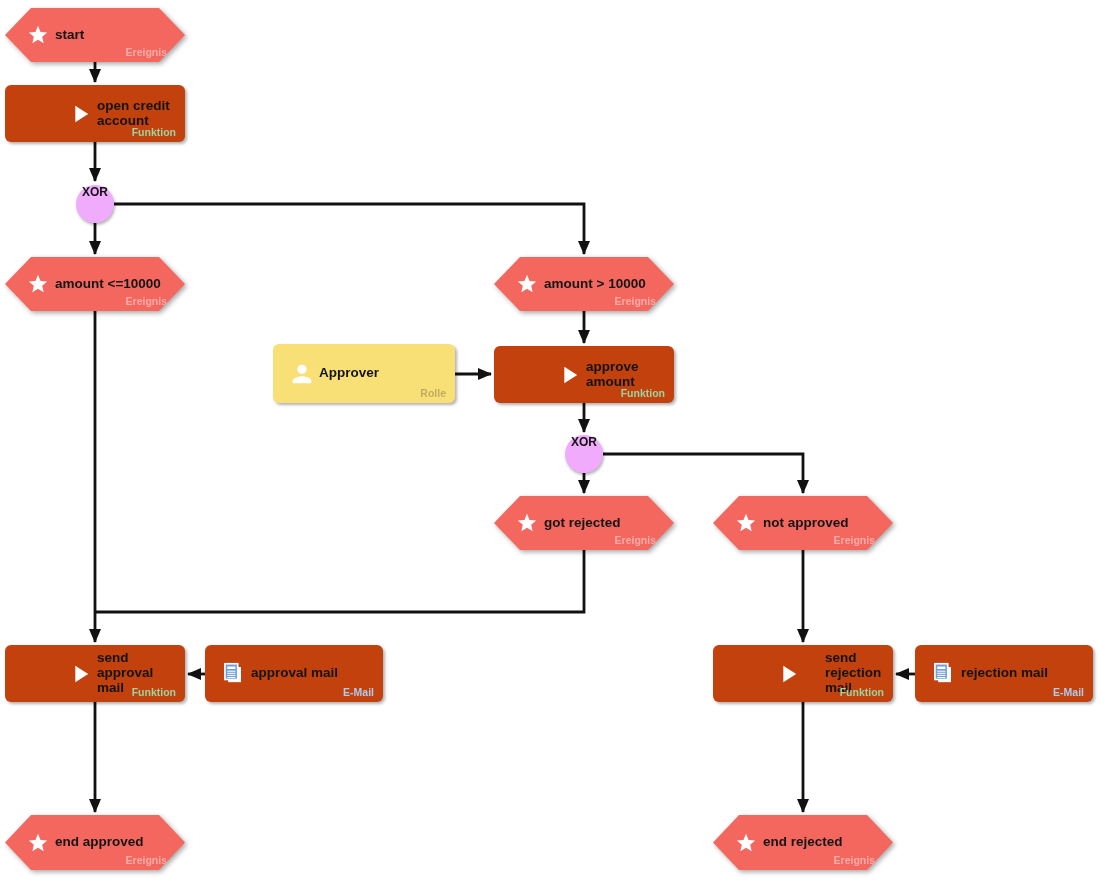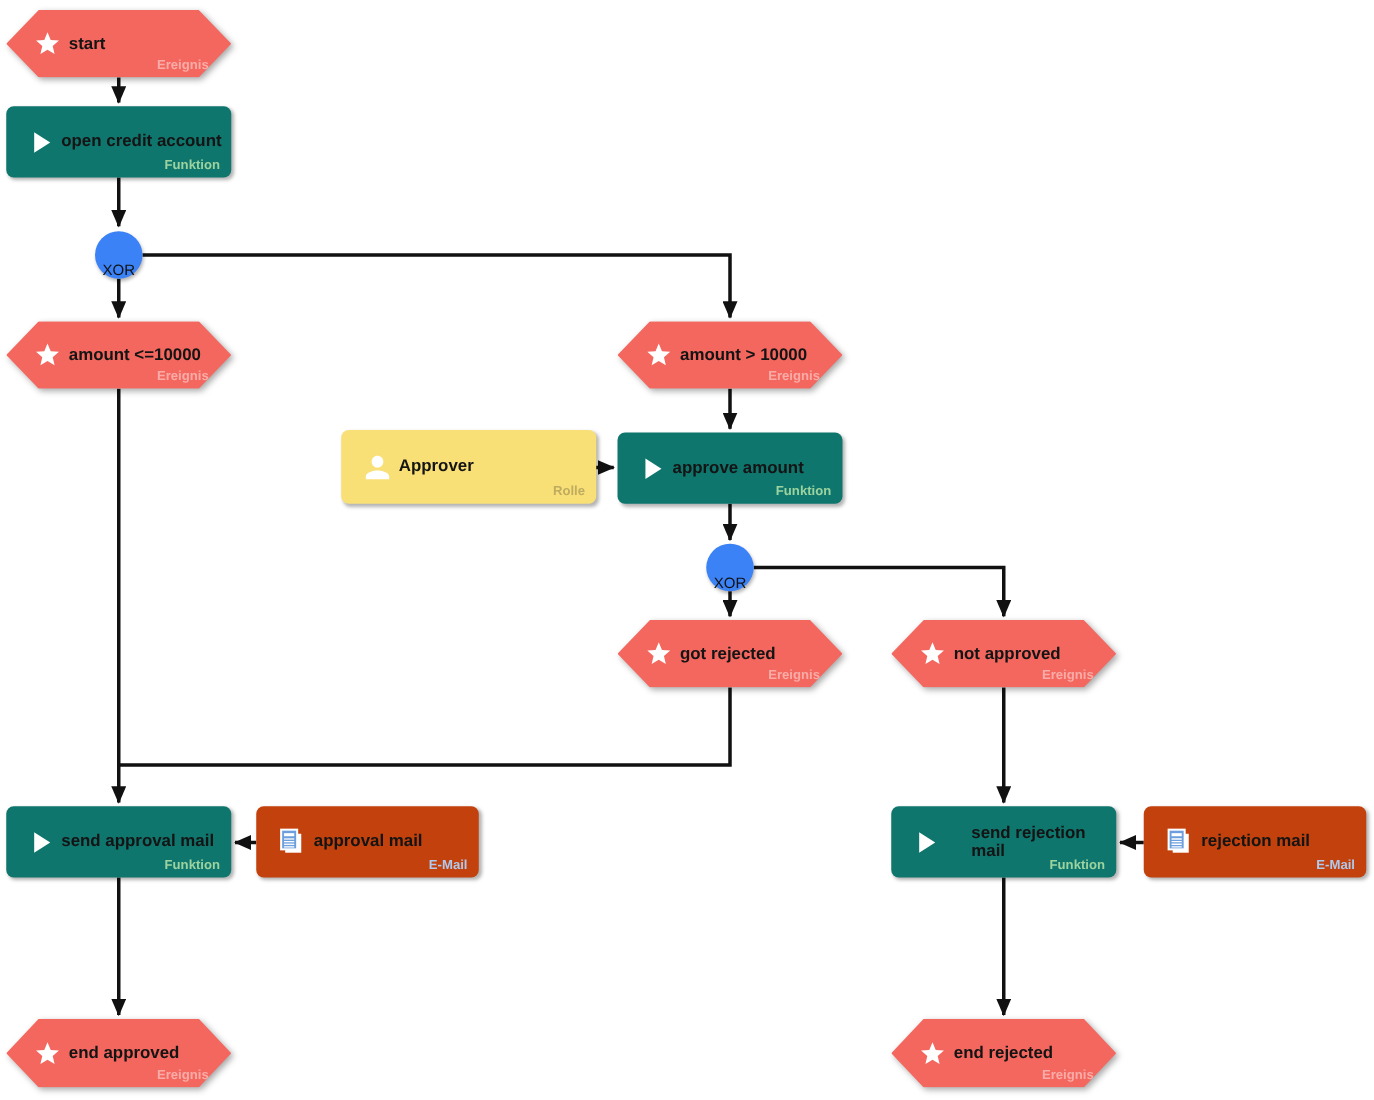--- a/index.html
+++ b/index.html
@@ -51,23 +51,24 @@
     height: 100%;
     background: #F4675F;
     clip-path: polygon(0 50%, 26px 0, calc(100% - 26px) 0, 100% 50%, calc(100% - 26px) 100%, 26px 100%);
     display: flex;
     align-items: center;
   }
   .event .icon { margin-left: 16px; }
   .event .typelabel { color: #F9ACA7; right: 18px; }
   
   .fn {
-    background: #0f766e;
+    background: #c2410c;
     border-radius: 6px;
     box-shadow: 2px 2px 3px rgba(0,0,0,0.3);
+    padding-left: 48px;
   }
   .fn .icon { margin-left: 10px; }
   .fn .typelabel { color: #9CD39F; right: 9px; }
   
   .role {
     background: #F9E076;
     border-radius: 6px;
     box-shadow: 2px 2px 3px rgba(0,0,0,0.3);
   }
   .role .icon { margin-left: 12px; }
@@ -80,27 +81,27 @@
   }
   .mail .icon { margin-left: 12px; }
   .mail .typelabel { color: #AFCAED; right: 9px; }
   
   .xor {
     position: absolute;
     z-index: 3;
     width: 38px;
     height: 38px;
     border-radius: 50%;
-    background: #3b82f6;
+    background: #f0abfc;
     box-shadow: 1px 2px 3px rgba(0,0,0,0.3);
     display: flex;
-    align-items: flex-end;
+    align-items: flex-start;
     justify-content: center;
     font-size: 12px;
-    font-weight: normal;
+    font-weight: bold;
     color: #111;
   }
 </style>
 </head>
 <body>
 
 <div id="canvas">
 
   <svg id="edges" width="1099" height="880">
     <defs>
@@ -171,21 +172,21 @@
       <span class="icon">
         <svg viewBox="0 0 24 24" width="22" height="22">
             <path fill="#ffffff" d="M12 17.27L18.18 21l-1.64-7.03L22 9.24l-7.19-.61L12 2 9.19 8.63 2 9.24l5.46 4.73L5.82 21z"></path>
           </svg>
       </span>
       <span class="label">amount &gt; 10000</span>
       <span class="typelabel">Ereignis</span>
     </div>
   </div>
 
-  <div class="node role" style="left:273px; top:344px; width:204px; height:59px;">
+  <div class="node role" style="left:273px; top:344px; width:182px; height:59px;">
     <span class="icon">
       <svg viewBox="0 0 24 24" width="28" height="28">
           <path fill="#ffffff" d="M12 12c2.21 0 4-1.79 4-4s-1.79-4-4-4-4 1.79-4 4 1.79 4 4 4zm0 2c-2.67 0-8 1.34-8 4v2h16v-2c0-2.66-5.33-4-8-4z"></path>
         </svg>
     </span>
     <span class="label">Approver</span>
     <span class="typelabel">Rolle</span>
   </div>
 
   <div class="node fn" style="left:494px; top:346px; width:180px; height:57px;">

